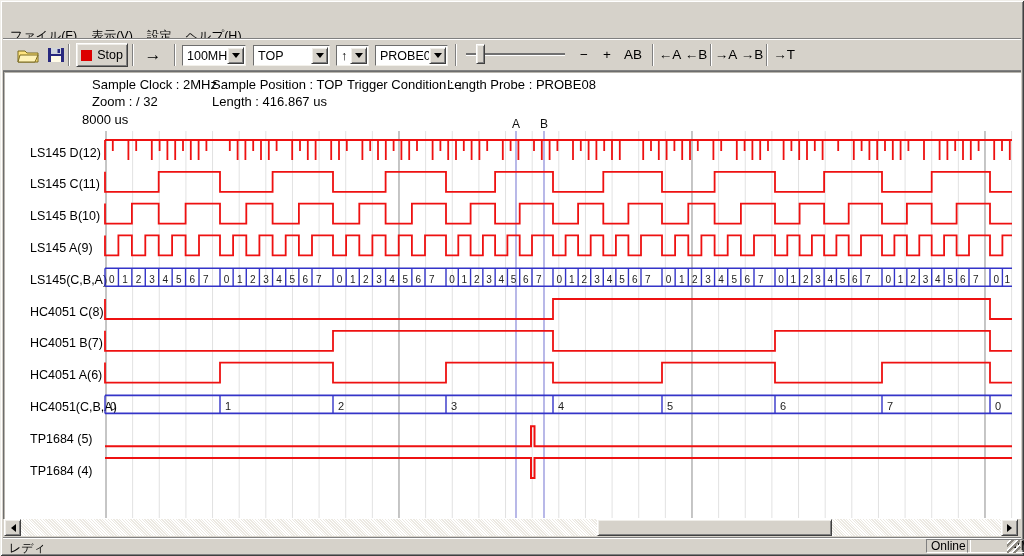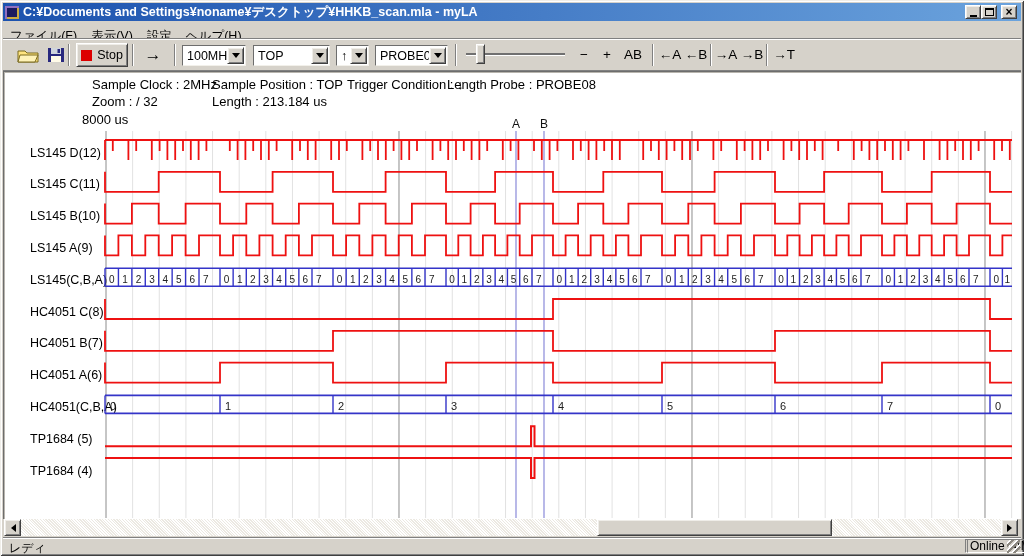--- a/index.html
+++ b/index.html
@@ -62,44 +62,29 @@
   .tri-l{width:0;height:0;border:4px solid transparent;border-right:5px solid #000;margin-left:-3px;}
   .tri-r{width:0;height:0;border:4px solid transparent;border-left:5px solid #000;margin-right:-3px;}
   .sb-thumb{position:absolute;left:593px;top:0;width:235px;height:17px;background:#d6d2ca;cursor:pointer;
     border:1px solid;border-color:#fff #404040 #404040 #fff;box-shadow:inset 1px 1px 0 #efede8, inset -1px -1px 0 #808080;}
   
   .statusbar{position:absolute;left:3px;top:537px;width:1018px;height:17px;background:#d6d2ca;
     box-shadow:inset 0 1px 0 #808080, inset 0 2px 0 #fff;font-size:12px;color:#000;}
   .status-ready{position:absolute;left:6px;top:3px;}
   .status-panel{position:absolute;top:2px;height:14px;padding:0 4px;font-size:12px;line-height:13px;
     border:1px solid;border-color:#808080 #fff #fff #808080;}
-  .panel-online{left:923px;margin-left:39px;} .panel-mem{left:964px;padding-left:46px;}
+  .panel-online{left:923px;} .panel-mem{left:964px;padding-left:46px;}
   .resize-grip{position:absolute;right:1px;bottom:1px;width:13px;height:13px;
     background:repeating-linear-gradient(135deg,transparent 0 2px,#fff 2px 3px,#8c8880 3px 5px);}
 </style>
 </head>
 <body>
 
 <div class="window">
 
-  <div class="titlebar" style="background: linear-gradient(90deg, rgb(28, 82, 174), rgb(107, 163, 221));">
-    <div class="app-icon"></div>
-    <div class="title-text">C:¥Documents and Settings¥noname¥デスクトップ¥HHKB_scan.mla - myLA</div>
-    <div class="win-btns">
-      <div class="wbtn">
-          <span class="g-min"></span>
-        </div>
-      <div class="wbtn">
-          <span class="g-max"></span>
-        </div>
-      <div class="wbtn" style="margin-left:4px;">
-          <span class="g-close">×</span>
-        </div>
-    </div>
-  </div>
 
   <div class="menubar">
     <span class="menu-item">ファイル(F)</span>
     <span class="menu-item">表示(V)</span>
     <span class="menu-item">設定</span>
     <span class="menu-item">ヘルプ(H)</span>
   </div>
 
   <div class="toolbar">
     <div class="tb-icon-btn" style="left:12px;">
@@ -168,21 +153,21 @@
     <div class="tb-sep" style="left:763px;"></div>
     <div class="tb-flat" style="left:769px;width:24px;">→T</div>
   </div>
 
   <div class="client">
     <div class="info-text" style="left:89px;top:6px;">Sample Clock : 2MHz</div>
     <div class="info-text" style="left:209px;top:6px;">Sample Position : TOP</div>
     <div class="info-text" style="left:344px;top:6px;">Trigger Condition : ↓</div>
     <div class="info-text" style="left:444px;top:6px;">Length Probe : PROBE08</div>
     <div class="info-text" style="left:89px;top:23px;">Zoom : /  32</div>
-    <div class="info-text" style="left:209px;top:23px;">Length : 213.184 us</div>
+    <div class="info-text" style="left:209px;top:23px;">Length : 416.867 us</div>
     <div class="info-text" style="left:79px;top:41px;">8000 us</div>
     <svg id="wave-svg" width="1018" height="447" viewBox="3 71 1018 447">
         <line x1="106" x2="106" y1="131" y2="518" stroke="#8c8c8c" stroke-width="1"></line>
         <line x1="132.636" x2="132.636" y1="131" y2="518" stroke="#e2e2e2" stroke-width="1"></line>
         <line x1="159.272" x2="159.272" y1="131" y2="518" stroke="#e2e2e2" stroke-width="1"></line>
         <line x1="185.90800000000002" x2="185.90800000000002" y1="131" y2="518" stroke="#e2e2e2" stroke-width="1"></line>
         <line x1="212.54399999999998" x2="212.54399999999998" y1="131" y2="518" stroke="#e2e2e2" stroke-width="1"></line>
         <line x1="239.18" x2="239.18" y1="131" y2="518" stroke="#e2e2e2" stroke-width="1"></line>
         <line x1="265.81600000000003" x2="265.81600000000003" y1="131" y2="518" stroke="#e2e2e2" stroke-width="1"></line>
         <line x1="292.452" x2="292.452" y1="131" y2="518" stroke="#e2e2e2" stroke-width="1"></line>

